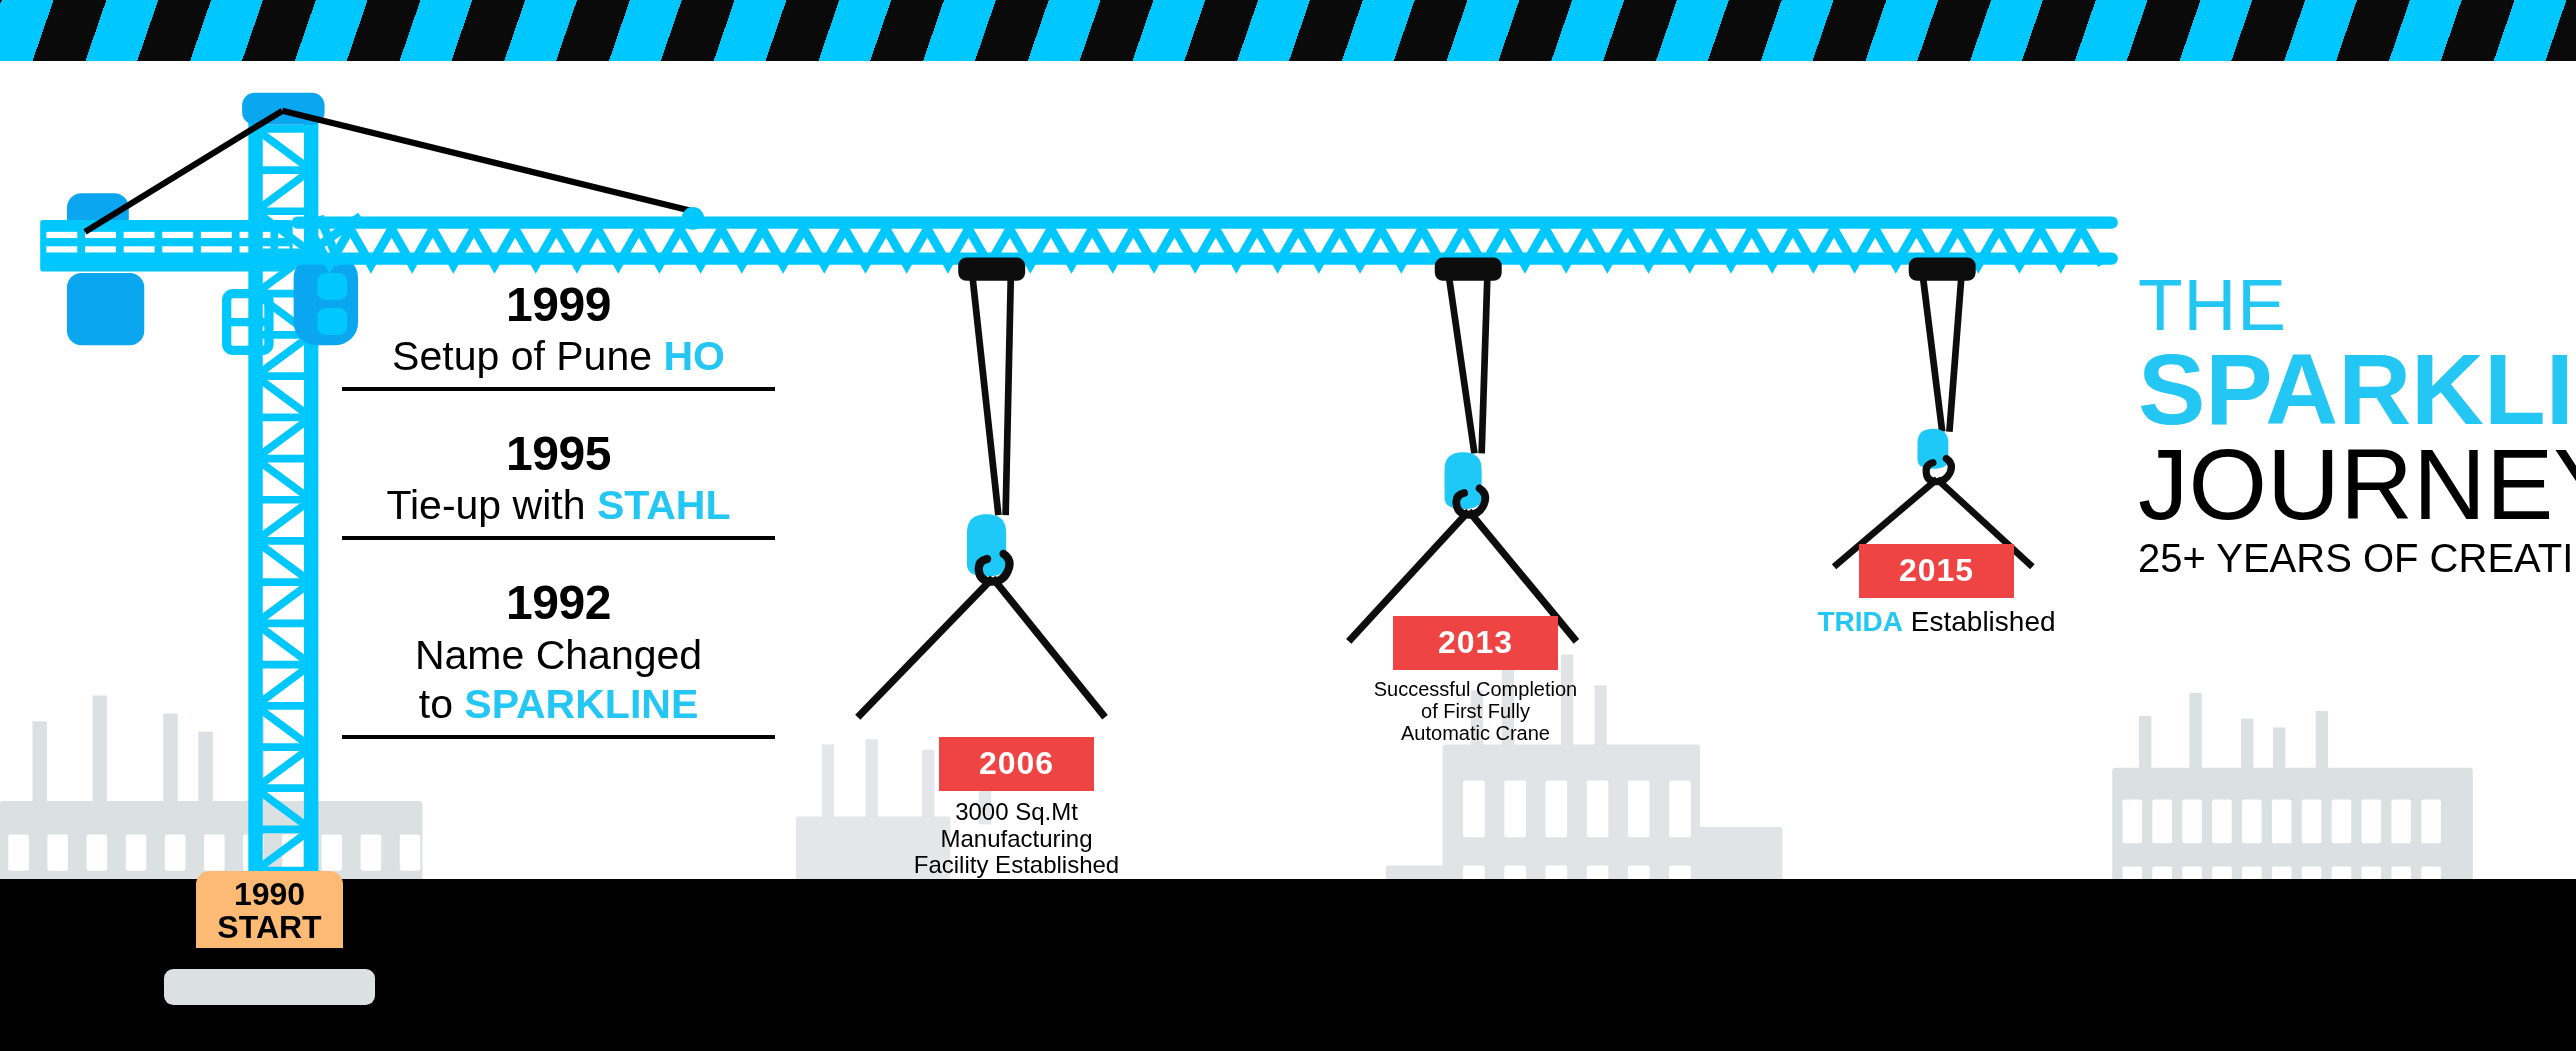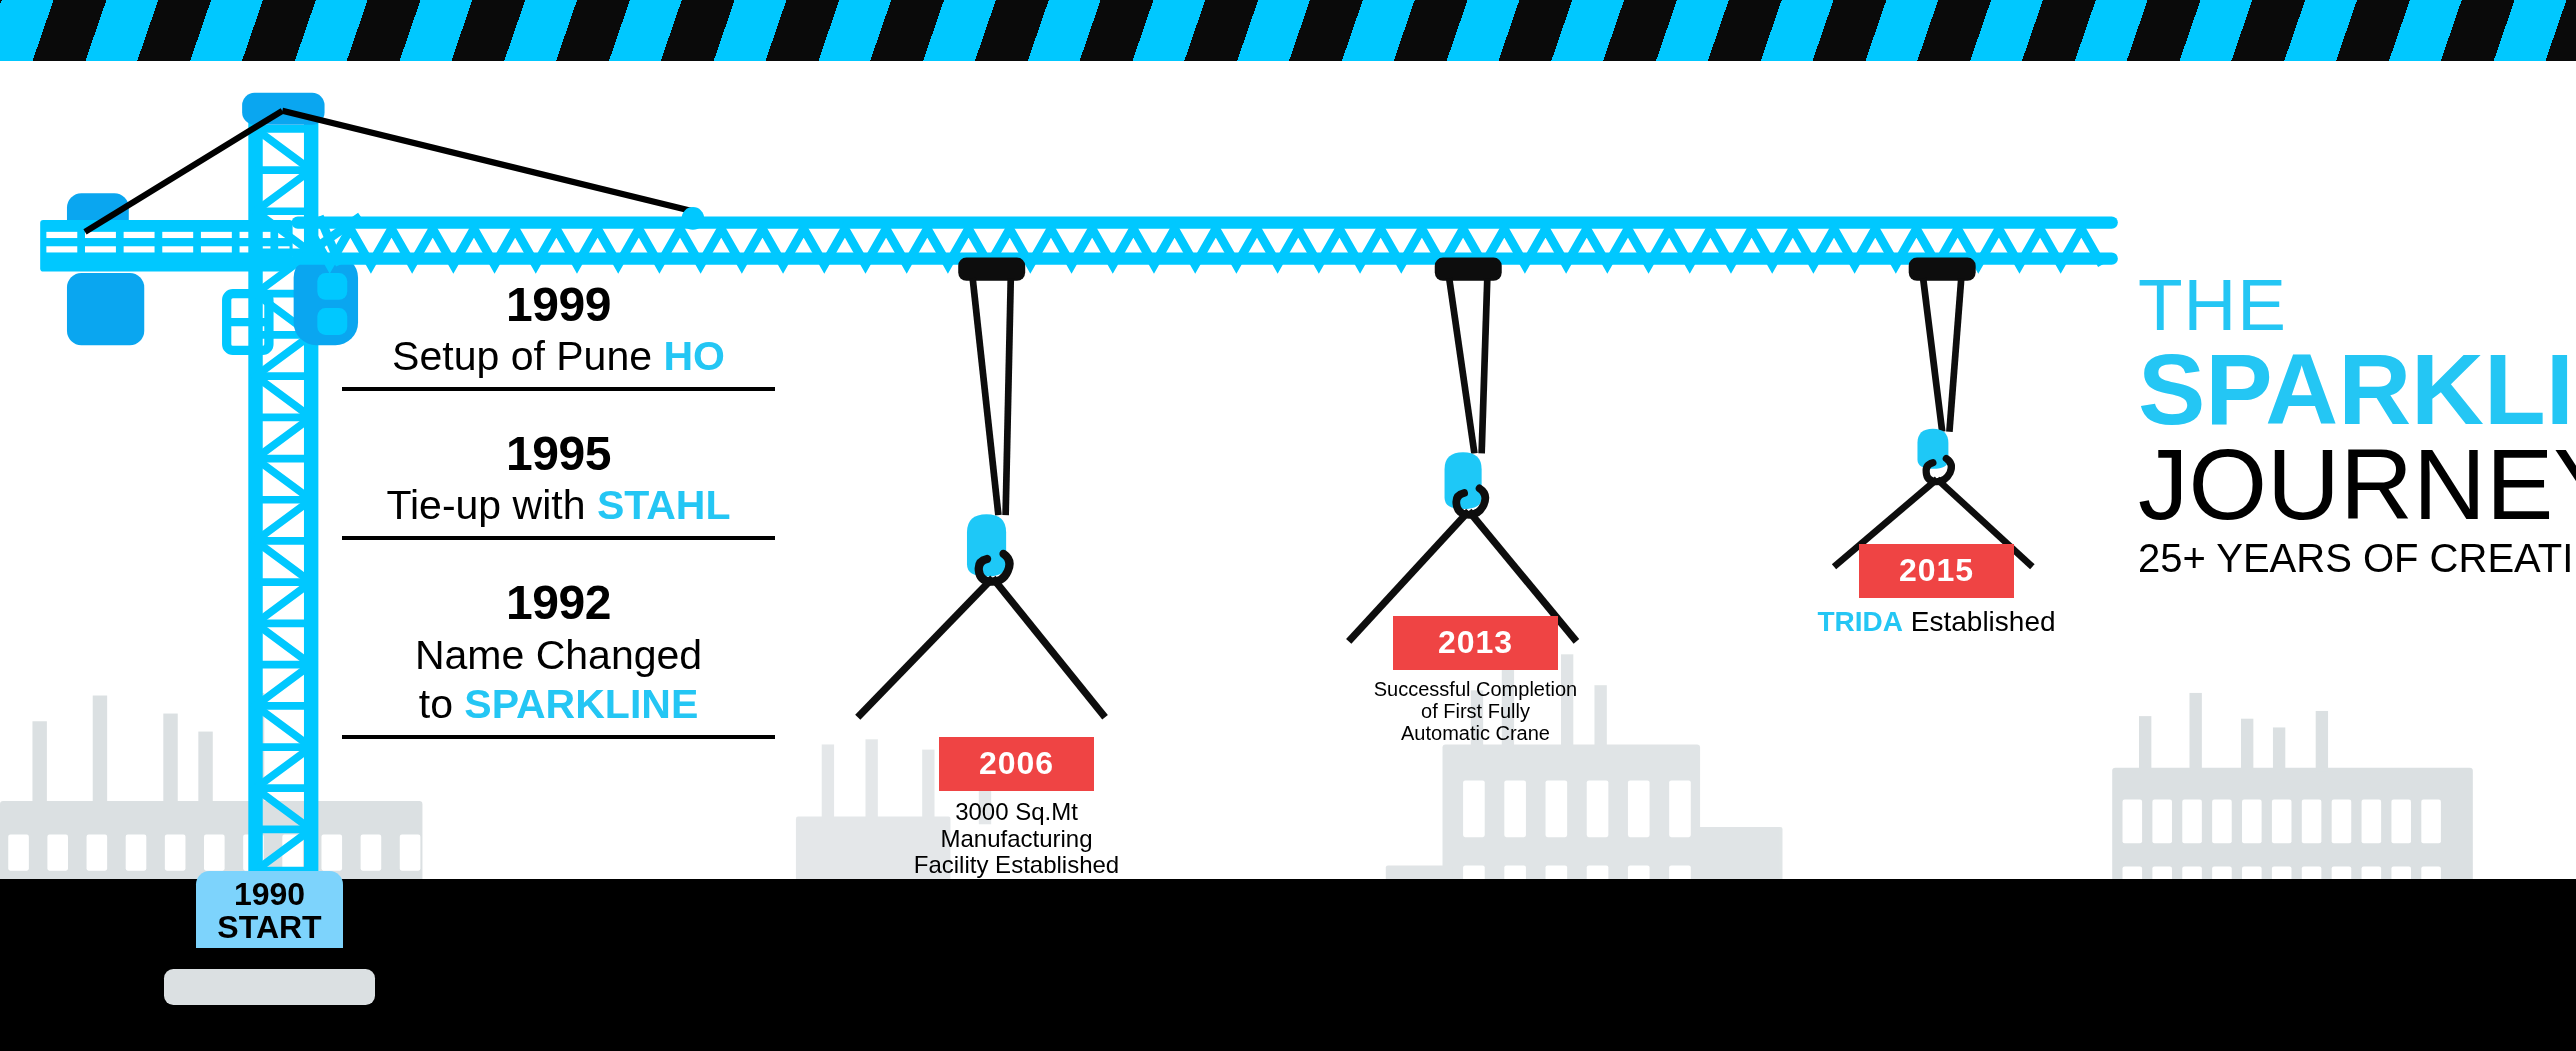--- a/index.html
+++ b/index.html
@@ -100,21 +100,21 @@
   #hang-2015{ left:1777px; top:544px; width:319px; }
   #hang-2015 .sign-plate{ width:155px; margin:0 auto; font-size:32px; padding:8.2px 0 9.3px; }
   #hang-2015 .sign-caption{ font-size:28px; }
 
   
   .start-marker{
     position:absolute;left:196px;top:871px;width:147px;
     text-align:center;
   }
   .start-stone{
-    background:#7dd3fc;
+    background:#fdba74;
     border-radius:13.4px 13.4px 0 0;
     padding:7.2px 0 4.1px;
   }
   .start-stone div{
     font-size:32px;font-weight:bold;color:#000;line-height:1.02;
   }
   .start-base{
     position:absolute;left:-32px;top:98px;width:211px;height:36px;
     background:#dbe0e2;border-radius:9.3px;
   }

